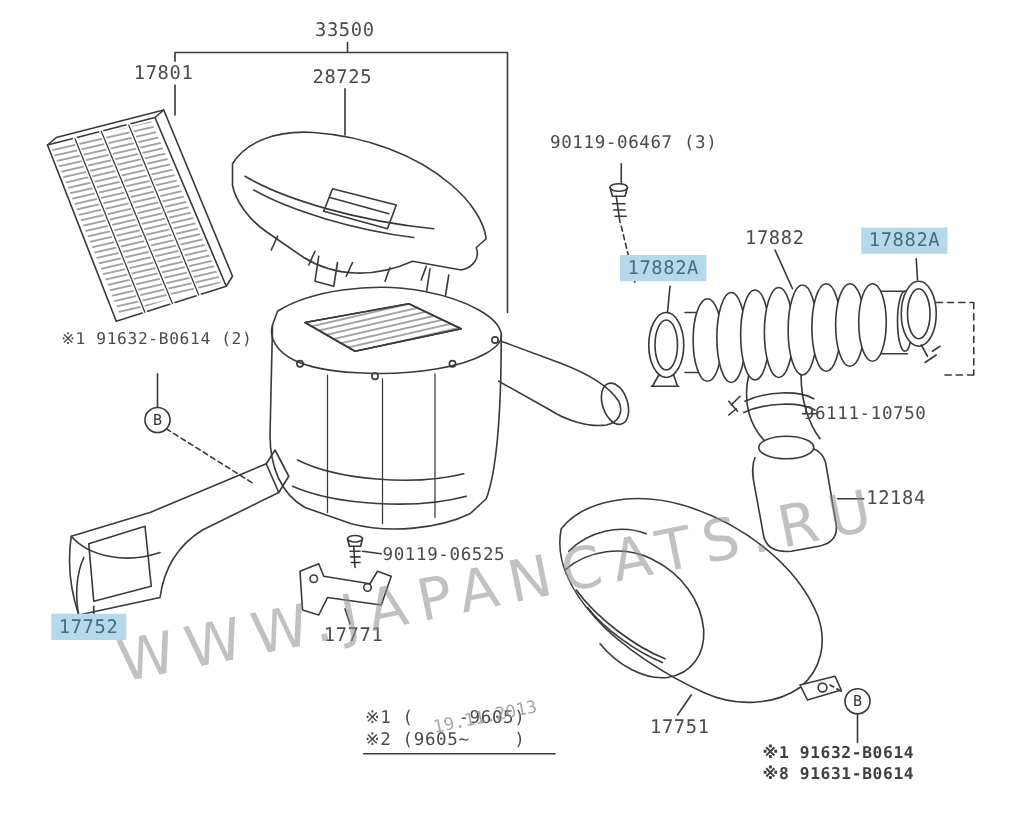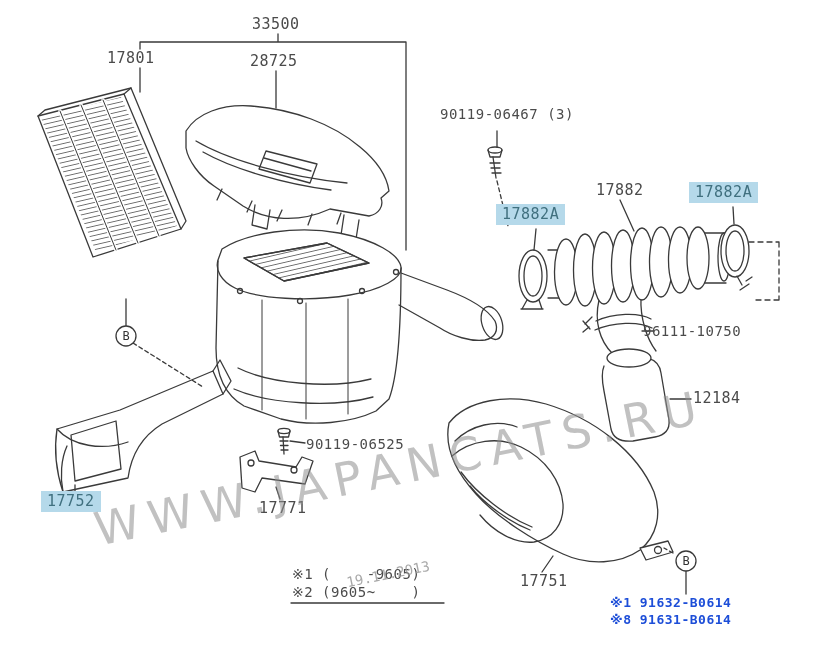--- a/index.html
+++ b/index.html
@@ -5,21 +5,21 @@
   html,body{margin:0;padding:0;background:#ffffff;}
   #stage{
     position:relative;width:815px;height:666px;background:#fff;overflow:hidden;
     font-family:"DejaVu Sans Mono","DejaVu Sans",monospace;
     color:var(--label-text,#4b4b4b);
   }
   #art{position:absolute;left:0;top:0;color:var(--line,#3a3a3a);}
   .plabel{position:absolute;font-size:15px;letter-spacing:.5px;white-space:pre;line-height:1.15;}
   .mid{font-size:14px;}
   .small{font-size:13px;}
-  .note{font-weight:bold;color:#1d4ed8;}
+  .note{font-weight:bold;color:#404040;}
   .hl{
     background:var(--highlight-bg,#b5d9ea);
     color:var(--highlight-text,#40707f);
     padding:2px 6px;
   }
   .watermark{
     position:absolute;left:95px;top:503px;transform:rotate(-11.5deg);transform-origin:0 50%;
     font-size:46px;letter-spacing:9px;color:#8f8f8f;opacity:.55;white-space:nowrap;
     pointer-events:none;font-family:"DejaVu Sans",sans-serif;
   }
@@ -190,20 +190,21 @@
     <text x="686" y="565" text-anchor="middle" class="bmark">B</text>
   </svg>
 
   <span class="plabel" style="left:252px;top:16px">33500</span>
   <span class="plabel" style="left:107px;top:50px">17801</span>
   <span class="plabel" style="left:250px;top:53px">28725</span>
   <span class="plabel mid" style="left:440px;top:106px">90119-06467 (3)</span>
   <span class="plabel hl" style="left:496px;top:204px">17882A</span>
   <span class="plabel" style="left:596px;top:182px">17882</span>
   <span class="plabel hl" style="left:689px;top:182px">17882A</span>
+  <span class="plabel small" style="left:49px;top:265px">※1 91632-B0614 (2)</span>
   <span class="plabel mid" style="left:643px;top:323px">96111-10750</span>
   <span class="plabel" style="left:693px;top:390px">12184</span>
   <span class="plabel mid" style="left:306px;top:436px">90119-06525</span>
   <span class="plabel hl" style="left:41px;top:491px">17752</span>
   <span class="plabel" style="left:259px;top:500px">17771</span>
   <span class="plabel" style="left:520px;top:573px">17751</span>
   <span class="plabel small note" style="left:610px;top:596px">※1 91632-B0614</span>
   <span class="plabel small note" style="left:610px;top:613px">※8 91631-B0614</span>
   <span class="plabel mid" style="left:292px;top:566px">※1 (    -9605)</span>
   <span class="plabel mid" style="left:292px;top:584px">※2 (9605~    )</span>

